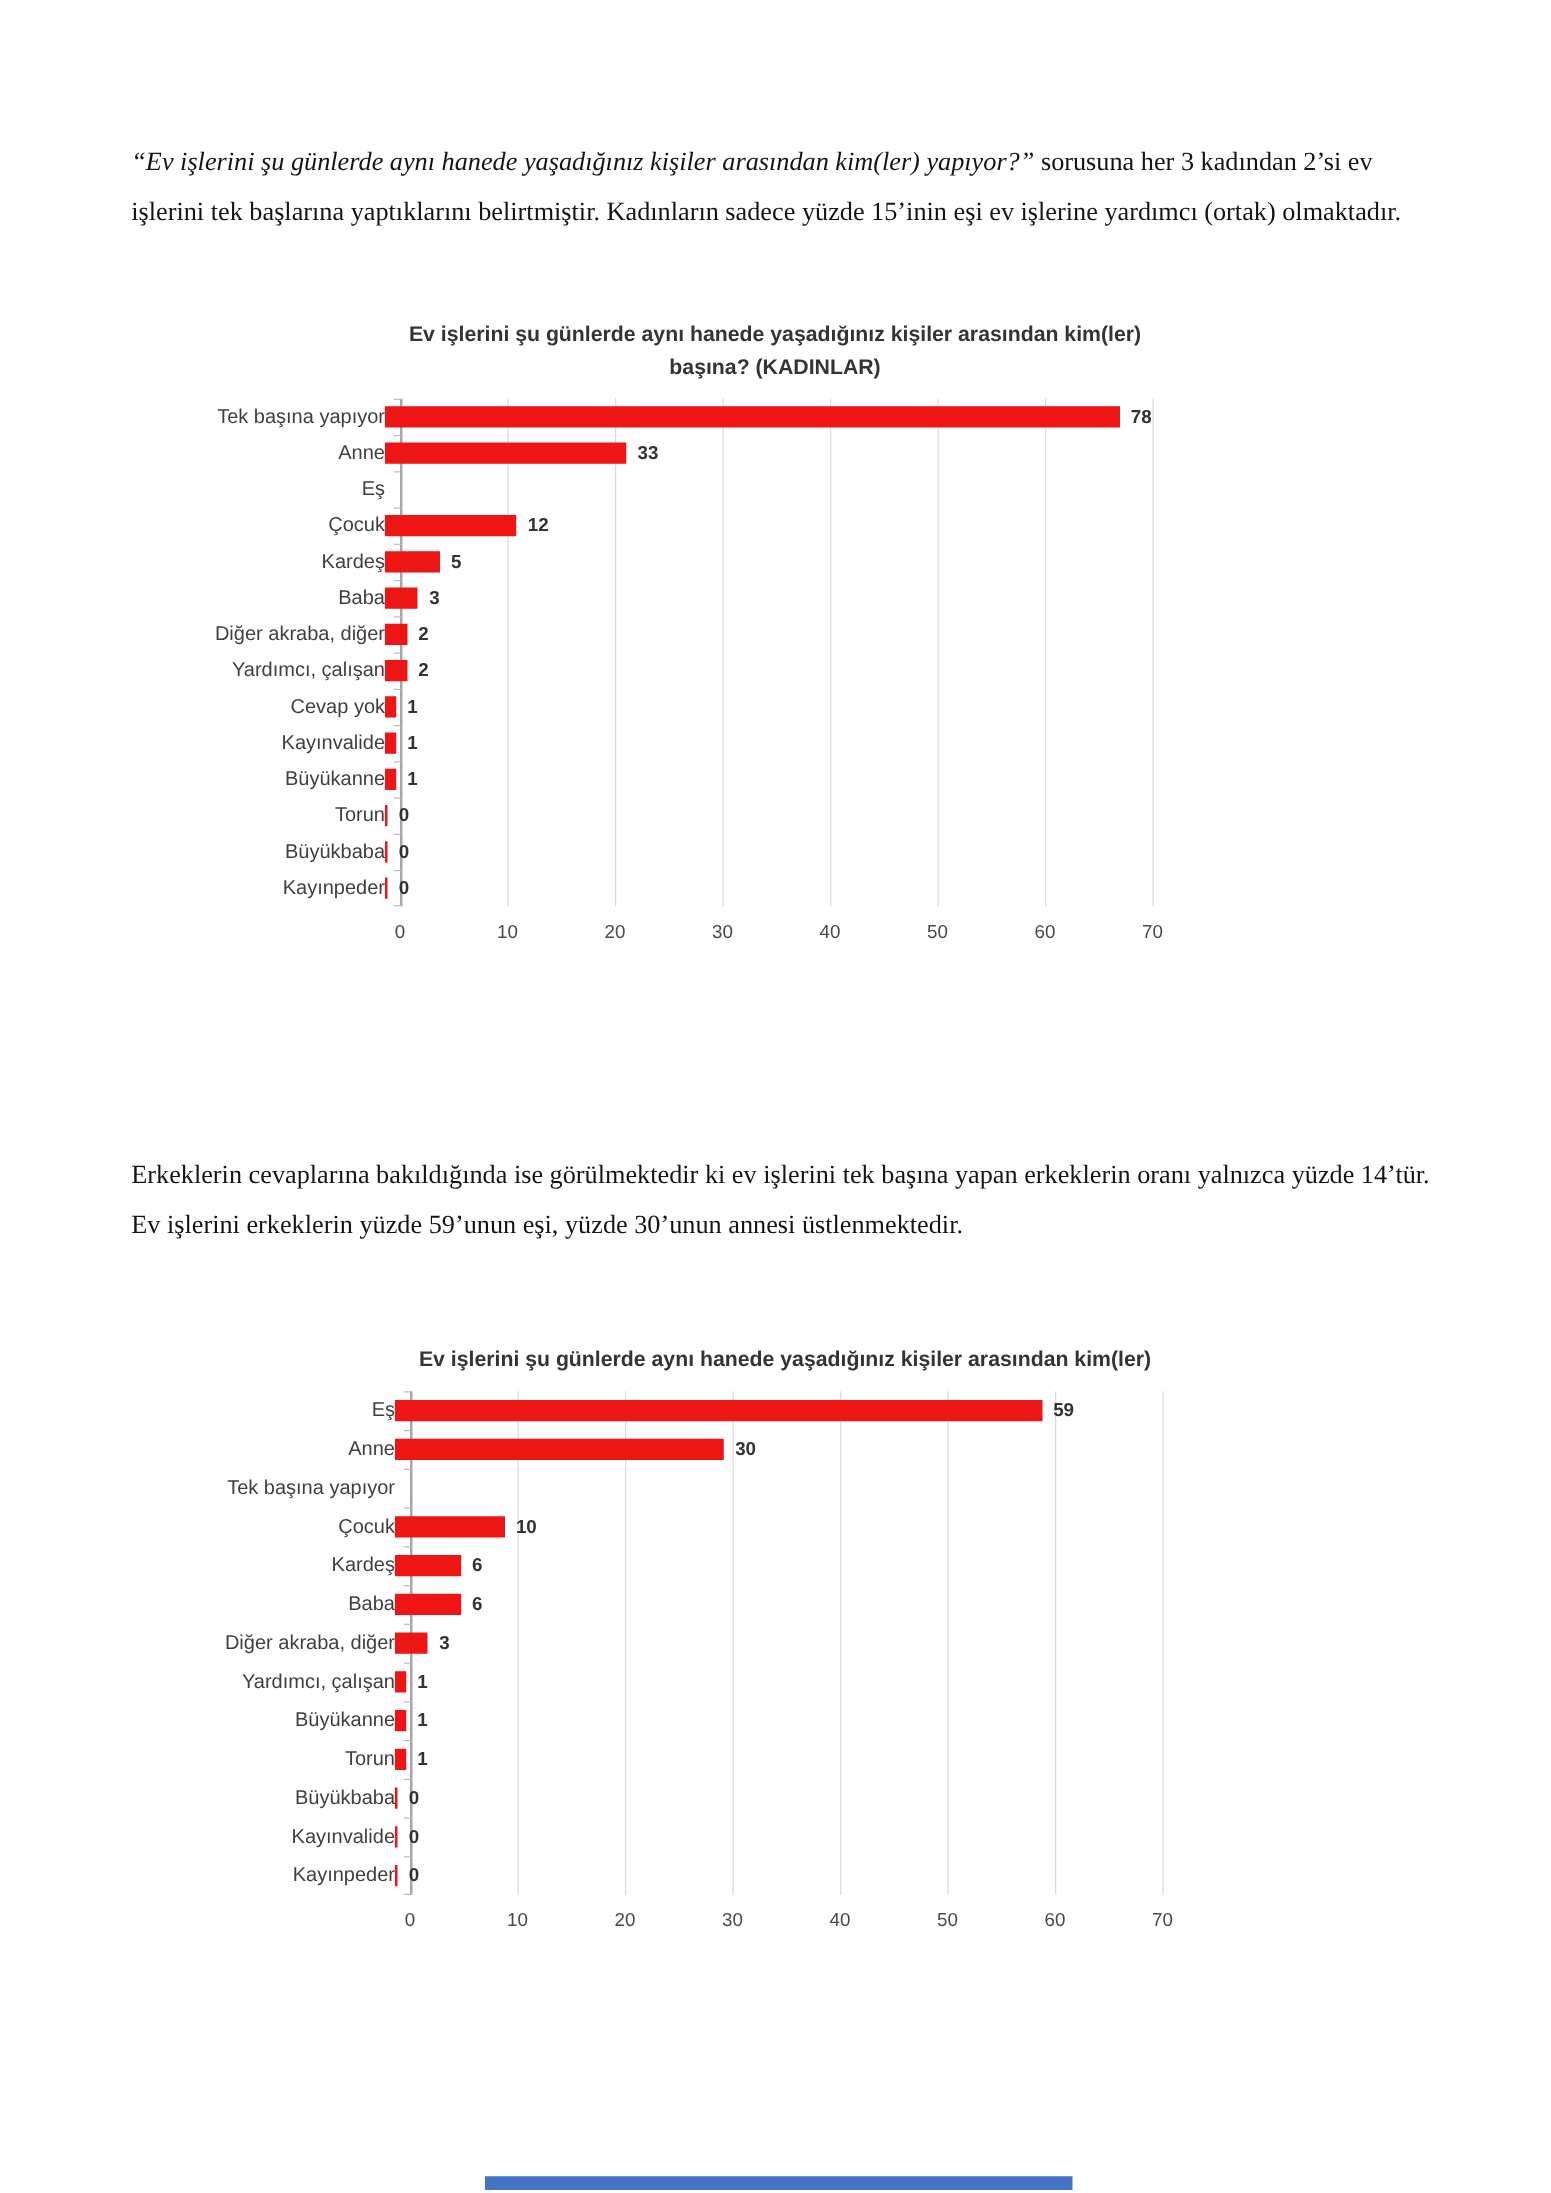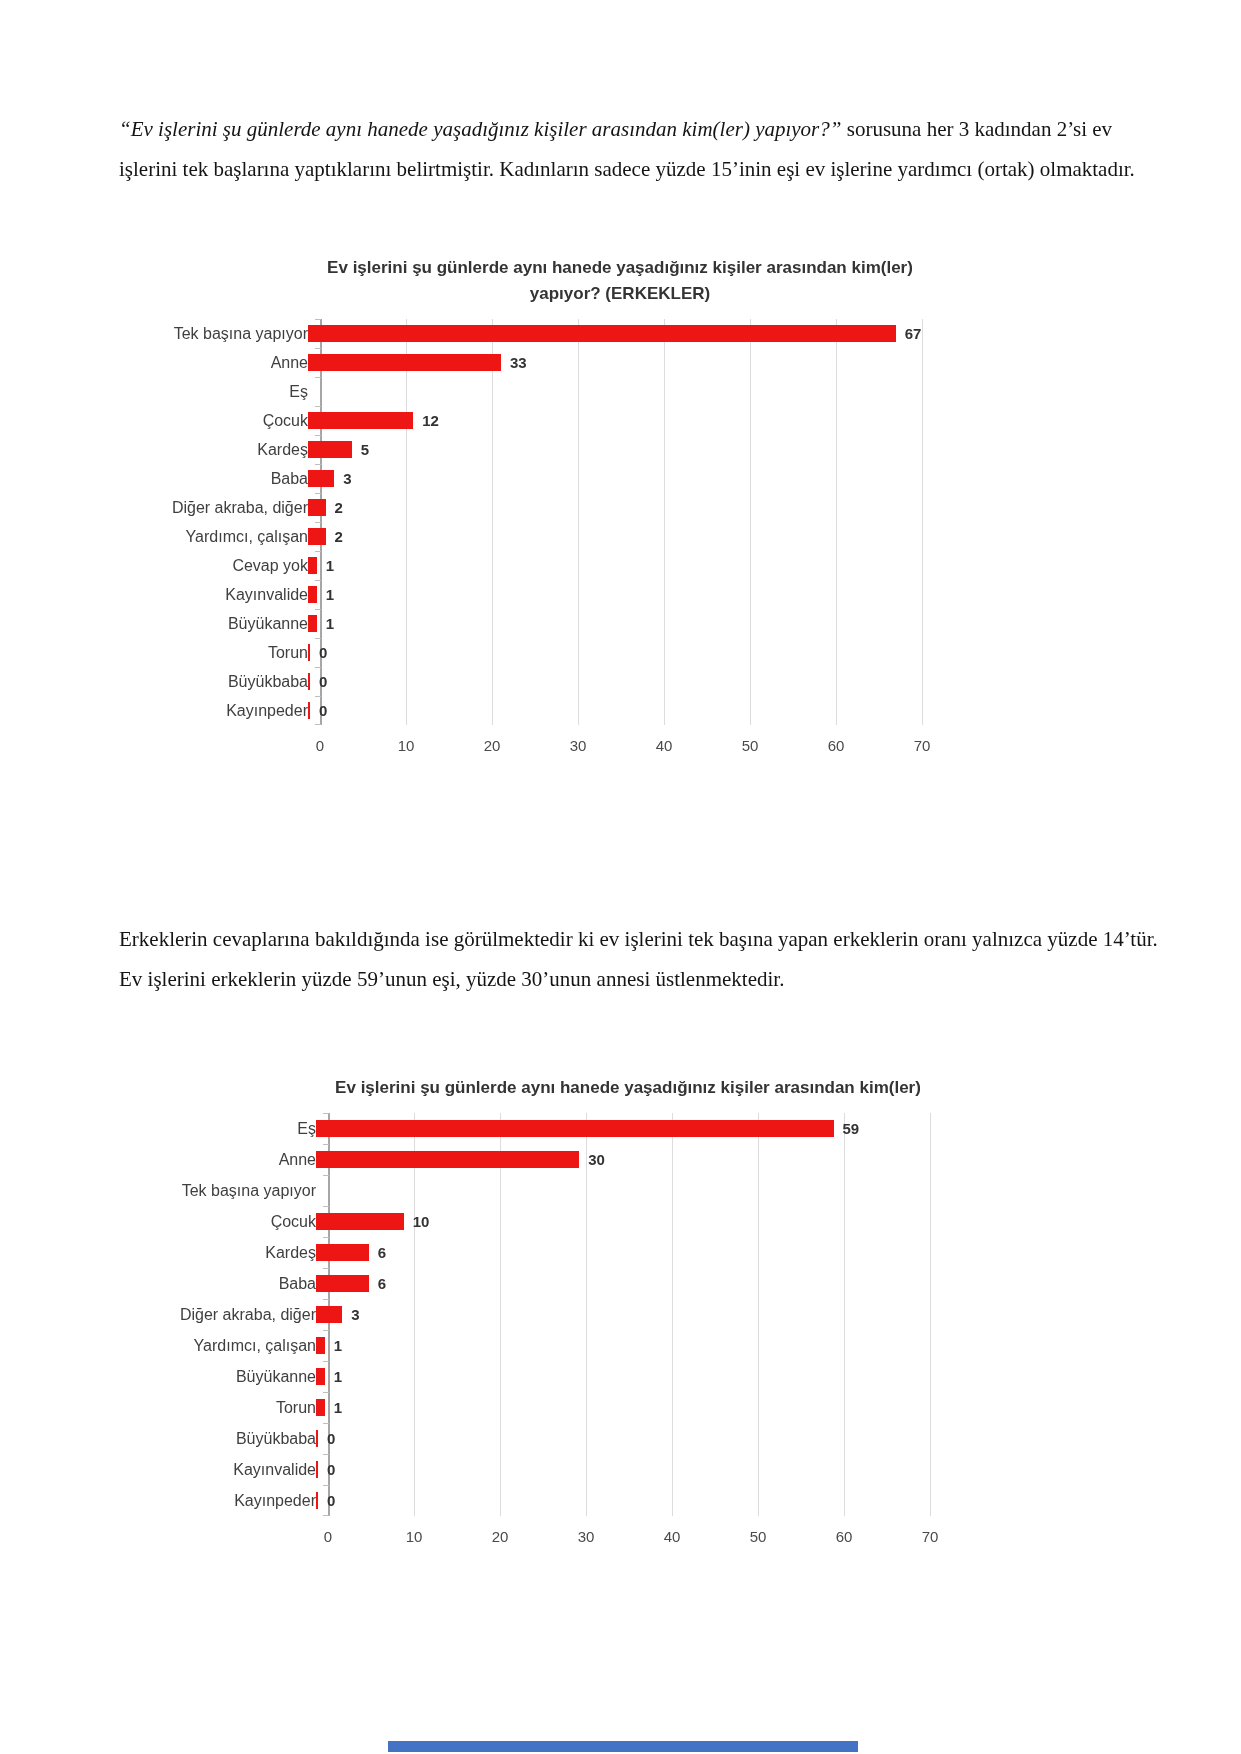--- a/index.html
+++ b/index.html
@@ -6,21 +6,21 @@
   .page{
     position:relative;
     width:1241px;height:1754px;
     background:#ffffff;
     overflow:hidden;
     font-family:"Liberation Sans",sans-serif;
   }
   
   .para{
     position:absolute;
-    left:119px;width:1040px;
+    left:105px;width:1040px;
     font-family:"Liberation Serif",serif;
     font-size:21px;line-height:40px;
     color:#141414;
   }
   .para .quote{font-style:italic;}
   
   .chart{position:absolute;width:772px;}
   .chart-title{
     margin-left:170px;width:600px;
     text-align:center;
@@ -64,39 +64,39 @@
 </head>
 <body>
 
 <div class="page">
 
   <p class="para" style="top:88px;"><span class="quote">“Ev işlerini şu günlerde aynı hanede yaşadığınız kişiler arasından kim(ler) yapıyor?”</span><span> sorusuna her 3 kadından 2’si ev işlerini tek başlarına yaptıklarını belirtmiştir. Kadınların sadece yüzde 15’inin eşi ev işlerine yardımcı (ortak) olmaktadır.</span></p>
 
   <div class="chart" style="top:255px;left:150px;" data-chart="0">
     <div class="chart-title">
       <div>Ev işlerini şu günlerde aynı hanede yaşadığınız kişiler arasından kim(ler)</div>
-      <div>yapıyor? (ERKEKLER)</div>
+      <div>başına? (KADINLAR)</div>
     </div>
     <div class="plot">
       <div class="grid">
           <div class="axisline" style="left: 0%;"></div>
           <div class="gridline" style="left: 14.2857%;"></div>
           <div class="gridline" style="left: 28.5714%;"></div>
           <div class="gridline" style="left: 42.8571%;"></div>
           <div class="gridline" style="left: 57.1429%;"></div>
           <div class="gridline" style="left: 71.4286%;"></div>
           <div class="gridline" style="left: 85.7143%;"></div>
           <div class="gridline" style="left: 100%;"></div>
         </div>
       <div class="rows">
           <div class="bar-row">
             <div class="cat-label">Tek başına yapıyor</div>
             <div class="track">
               <div class="bar" style="width: 95.7143%; background: rgb(238, 21, 21);"></div>
-              <span class="val">67</span>
+              <span class="val">78</span>
             </div>
           </div>
           <div class="bar-row">
             <div class="cat-label">Anne</div>
             <div class="track">
               <div class="bar" style="width: 31.4286%; background: rgb(238, 21, 21);"></div>
               <span class="val">33</span>
             </div>
           </div>
           <div class="bar-row">

